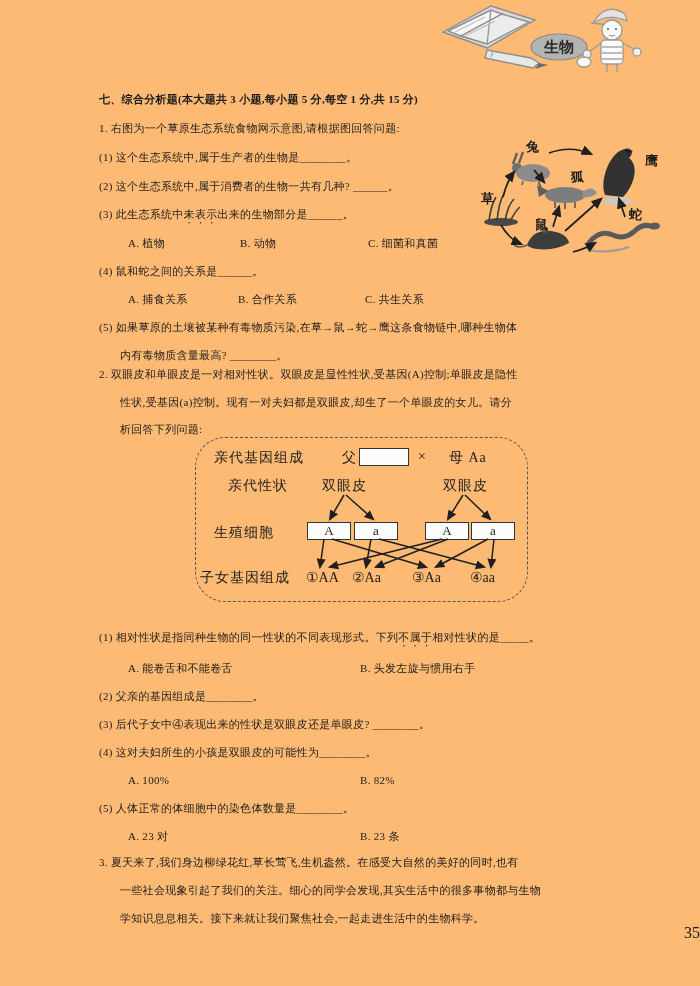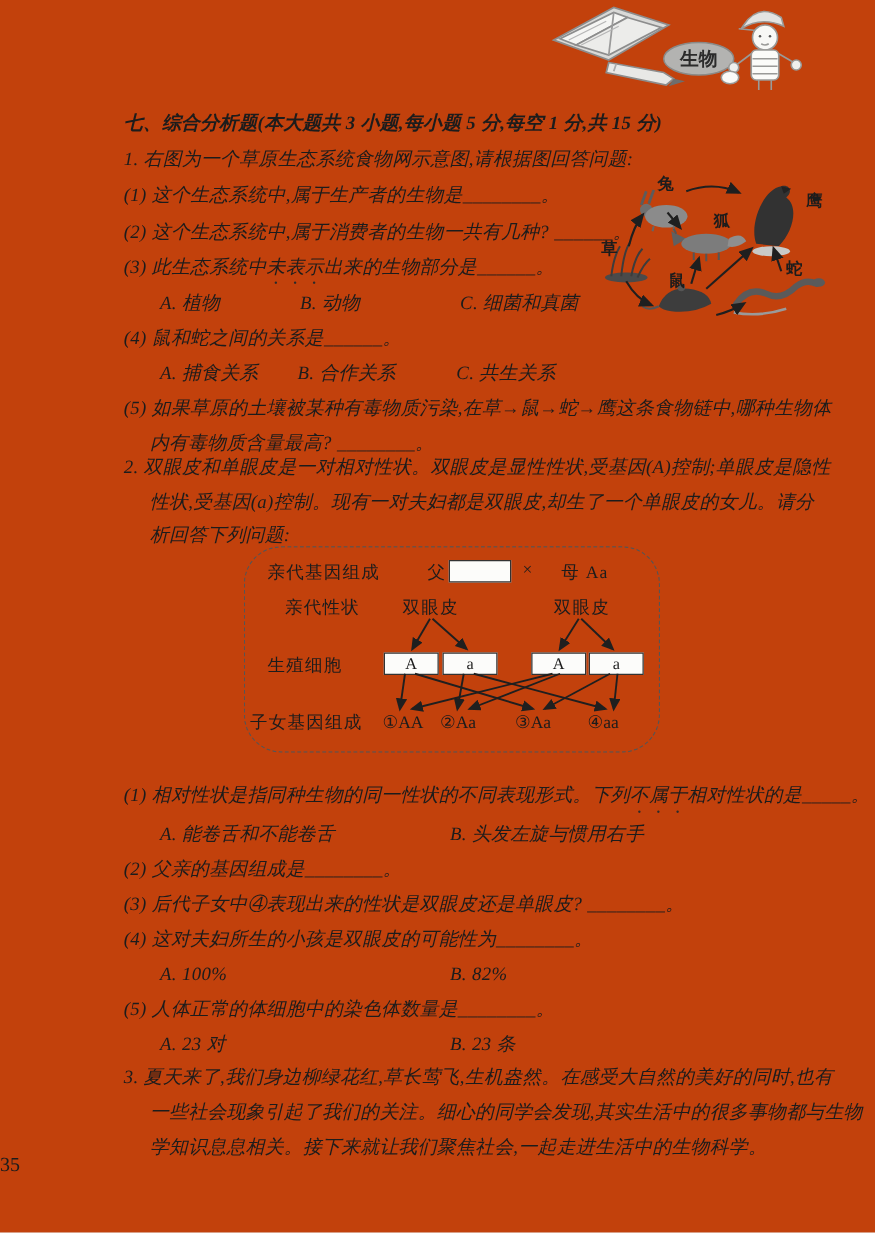--- a/index.html
+++ b/index.html
@@ -1,38 +1,38 @@
 <!DOCTYPE html>
 <html><head>
 <meta charset="utf-8">
 <style>
   html,body{margin:0;padding:0;background:#e9e9e7;}
   .page{
     position:relative;width:700px;height:986px;margin:0 auto;
-    background:#c2410c;overflow:hidden;
+    background:#fdba74;overflow:hidden;
     font-family:"Liberation Serif","DejaVu Serif",serif;color:#1c1c1c;
   }
-  .line{position:absolute;font-size:15px;line-height:20px;white-space:nowrap;letter-spacing:0.3px;font-style:italic;}
+  .line{position:absolute;font-size:11px;line-height:20px;white-space:nowrap;letter-spacing:0.3px;}
   .bold{font-weight:bold;}
   .emdot{
     -webkit-text-emphasis:filled dot #2a2a2a;text-emphasis:filled dot #2a2a2a;
     -webkit-text-emphasis-position:under right;text-emphasis-position:under right;
   }
   .diagram{
     position:absolute;left:195px;top:437px;width:331px;height:163px;
     border:1.6px dashed #555;border-radius:30px;
   }
   .dlabel{position:absolute;font-size:14px;white-space:nowrap;letter-spacing:1px;}
   .gbox{
     position:absolute;border:1.2px solid #333;background:#fcfcfa;
     font-size:13px;text-align:center;line-height:16px;
   }
   .offspring{position:absolute;font-size:14px;white-space:nowrap;text-align:right;}
   svg{position:absolute;}
-  .pagenum{position:absolute;left:0;width:700px;text-align:left;top:924px;font-size:16px;}
+  .pagenum{position:absolute;left:0;width:700px;text-align:right;top:924px;font-size:16px;}
 </style>
 </head>
 <body>
 
 <div class="page">
 
   <svg style="left:435px;top:0px" width="245" height="82" viewBox="0 0 245 82">
     <g stroke="#8d8d8d" stroke-width="1.4">
       <polygon points="8,32 56,6 100,20 52,48" fill="#d9d9d7"></polygon>
       <polygon points="13,31 56,10 67,14 26,36" fill="#f5f5f3"></polygon>

